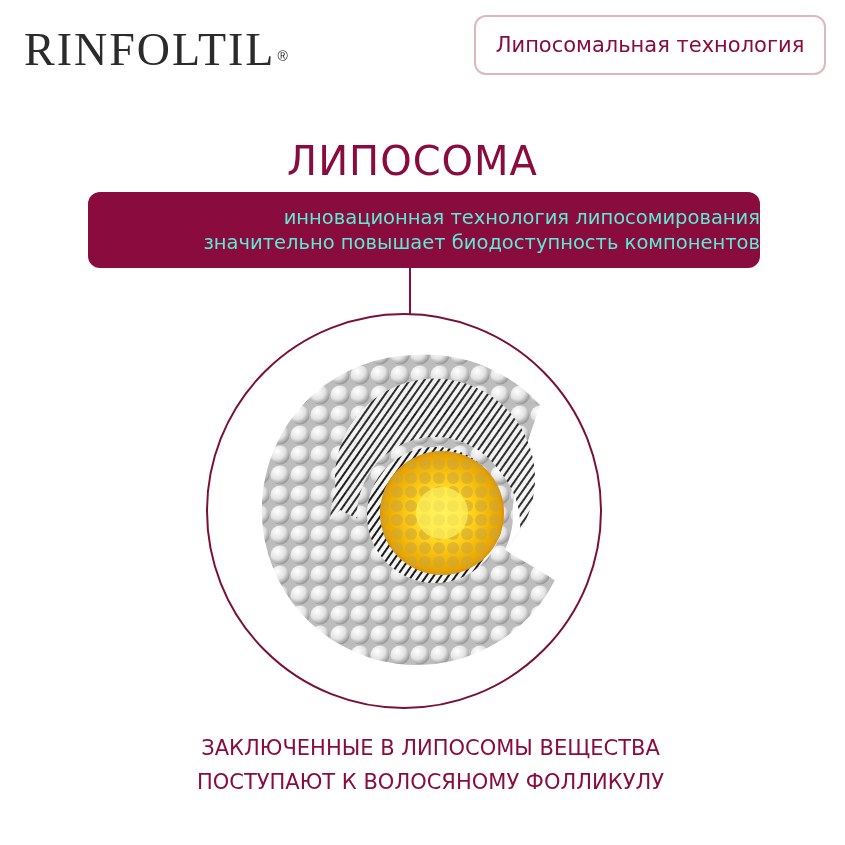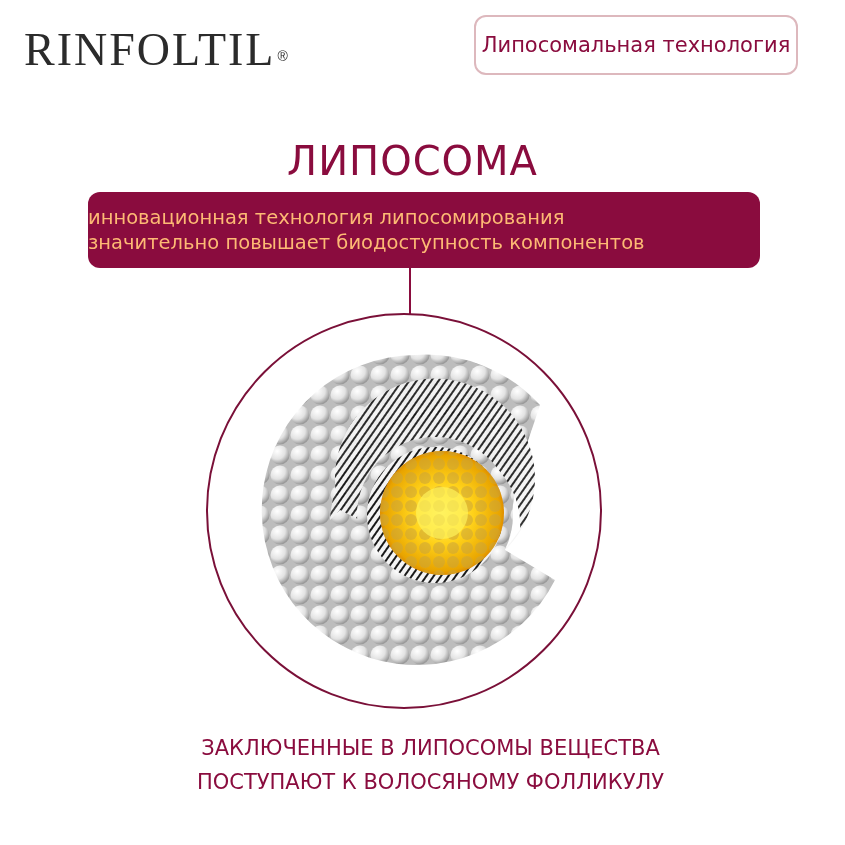--- a/index.html
+++ b/index.html
@@ -1,21 +1,21 @@
 <!DOCTYPE html>
 <html><head>
 <meta charset="utf-8">
 <style>
   html, body { margin: 0; padding: 0; }
   body { width: 845px; height: 845px; background: #ffffff; position: relative; overflow: hidden; font-family: "Liberation Sans", sans-serif; }
   .logo { position: absolute; left: 24px; top: 20px; font-family: "Liberation Serif", serif; font-size: 46px; letter-spacing: 2px; color: #2b2b2b; line-height: 60px; }
   .logo sup { font-family: "Liberation Sans", sans-serif; font-size: 14px; vertical-align: top; position: relative; top: 6px; margin-left: 2px; }
-  .pill { position: absolute; left: 474px; top: 15px; width: 324px; height: 60px; box-sizing: border-box; border: 2px solid #ddb8bd; border-radius: 12px; display: flex; align-items: center; justify-content: center; color: #8a0c3e; font-size: 21px; font-family: "DejaVu Sans", sans-serif; background: #fff; }
+  .pill { position: absolute; left: 474px; top: 15px; width: 352px; height: 60px; box-sizing: border-box; border: 2px solid #ddb8bd; border-radius: 12px; display: flex; align-items: center; justify-content: center; color: #8a0c3e; font-size: 21px; font-family: "DejaVu Sans", sans-serif; background: #fff; }
   .heading { position: absolute; left: 0; width: 825px; top: 138px; text-align: center; color: #8a0c3e; font-size: 40px; font-family: "DejaVu Sans", sans-serif; letter-spacing: 1px; font-weight: normal; }
-  .banner { position: absolute; left: 88px; top: 192px; width: 672px; height: 76px; background: #8a0c3e; border-radius: 12px; color: #fdba74; display: flex; flex-direction: column; align-items: flex-start; justify-content: center; font-family: "DejaVu Sans", sans-serif; font-size: 19.5px; line-height: 25px; }
+  .banner { position: absolute; left: 88px; top: 192px; width: 672px; height: 76px; background: #8a0c3e; border-radius: 12px; color: #5eead4; display: flex; flex-direction: column; align-items: flex-end; justify-content: center; font-family: "DejaVu Sans", sans-serif; font-size: 19.5px; line-height: 25px; }
   .connector { position: absolute; left: 409px; top: 268px; width: 2px; height: 46px; background: #8a0c3e; }
   .ring { position: absolute; left: 206px; top: 313px; width: 396px; height: 396px; box-sizing: border-box; border: 2px solid #7a1038; border-radius: 50%; }
   .liposome { position: absolute; left: 250px; top: 345px; width: 330px; height: 330px; }
   .caption { position: absolute; left: 0; width: 845px; top: 731px; text-align: center; color: #8a0c3e; font-family: "DejaVu Sans", sans-serif; font-size: 21px; line-height: 34px; }
   .caption div { display: block; margin-left: 16px; }
 </style>
 </head>
 <body>
 
 <div class="logo"><span>RINFOLTIL</span><sup>®</sup></div>

